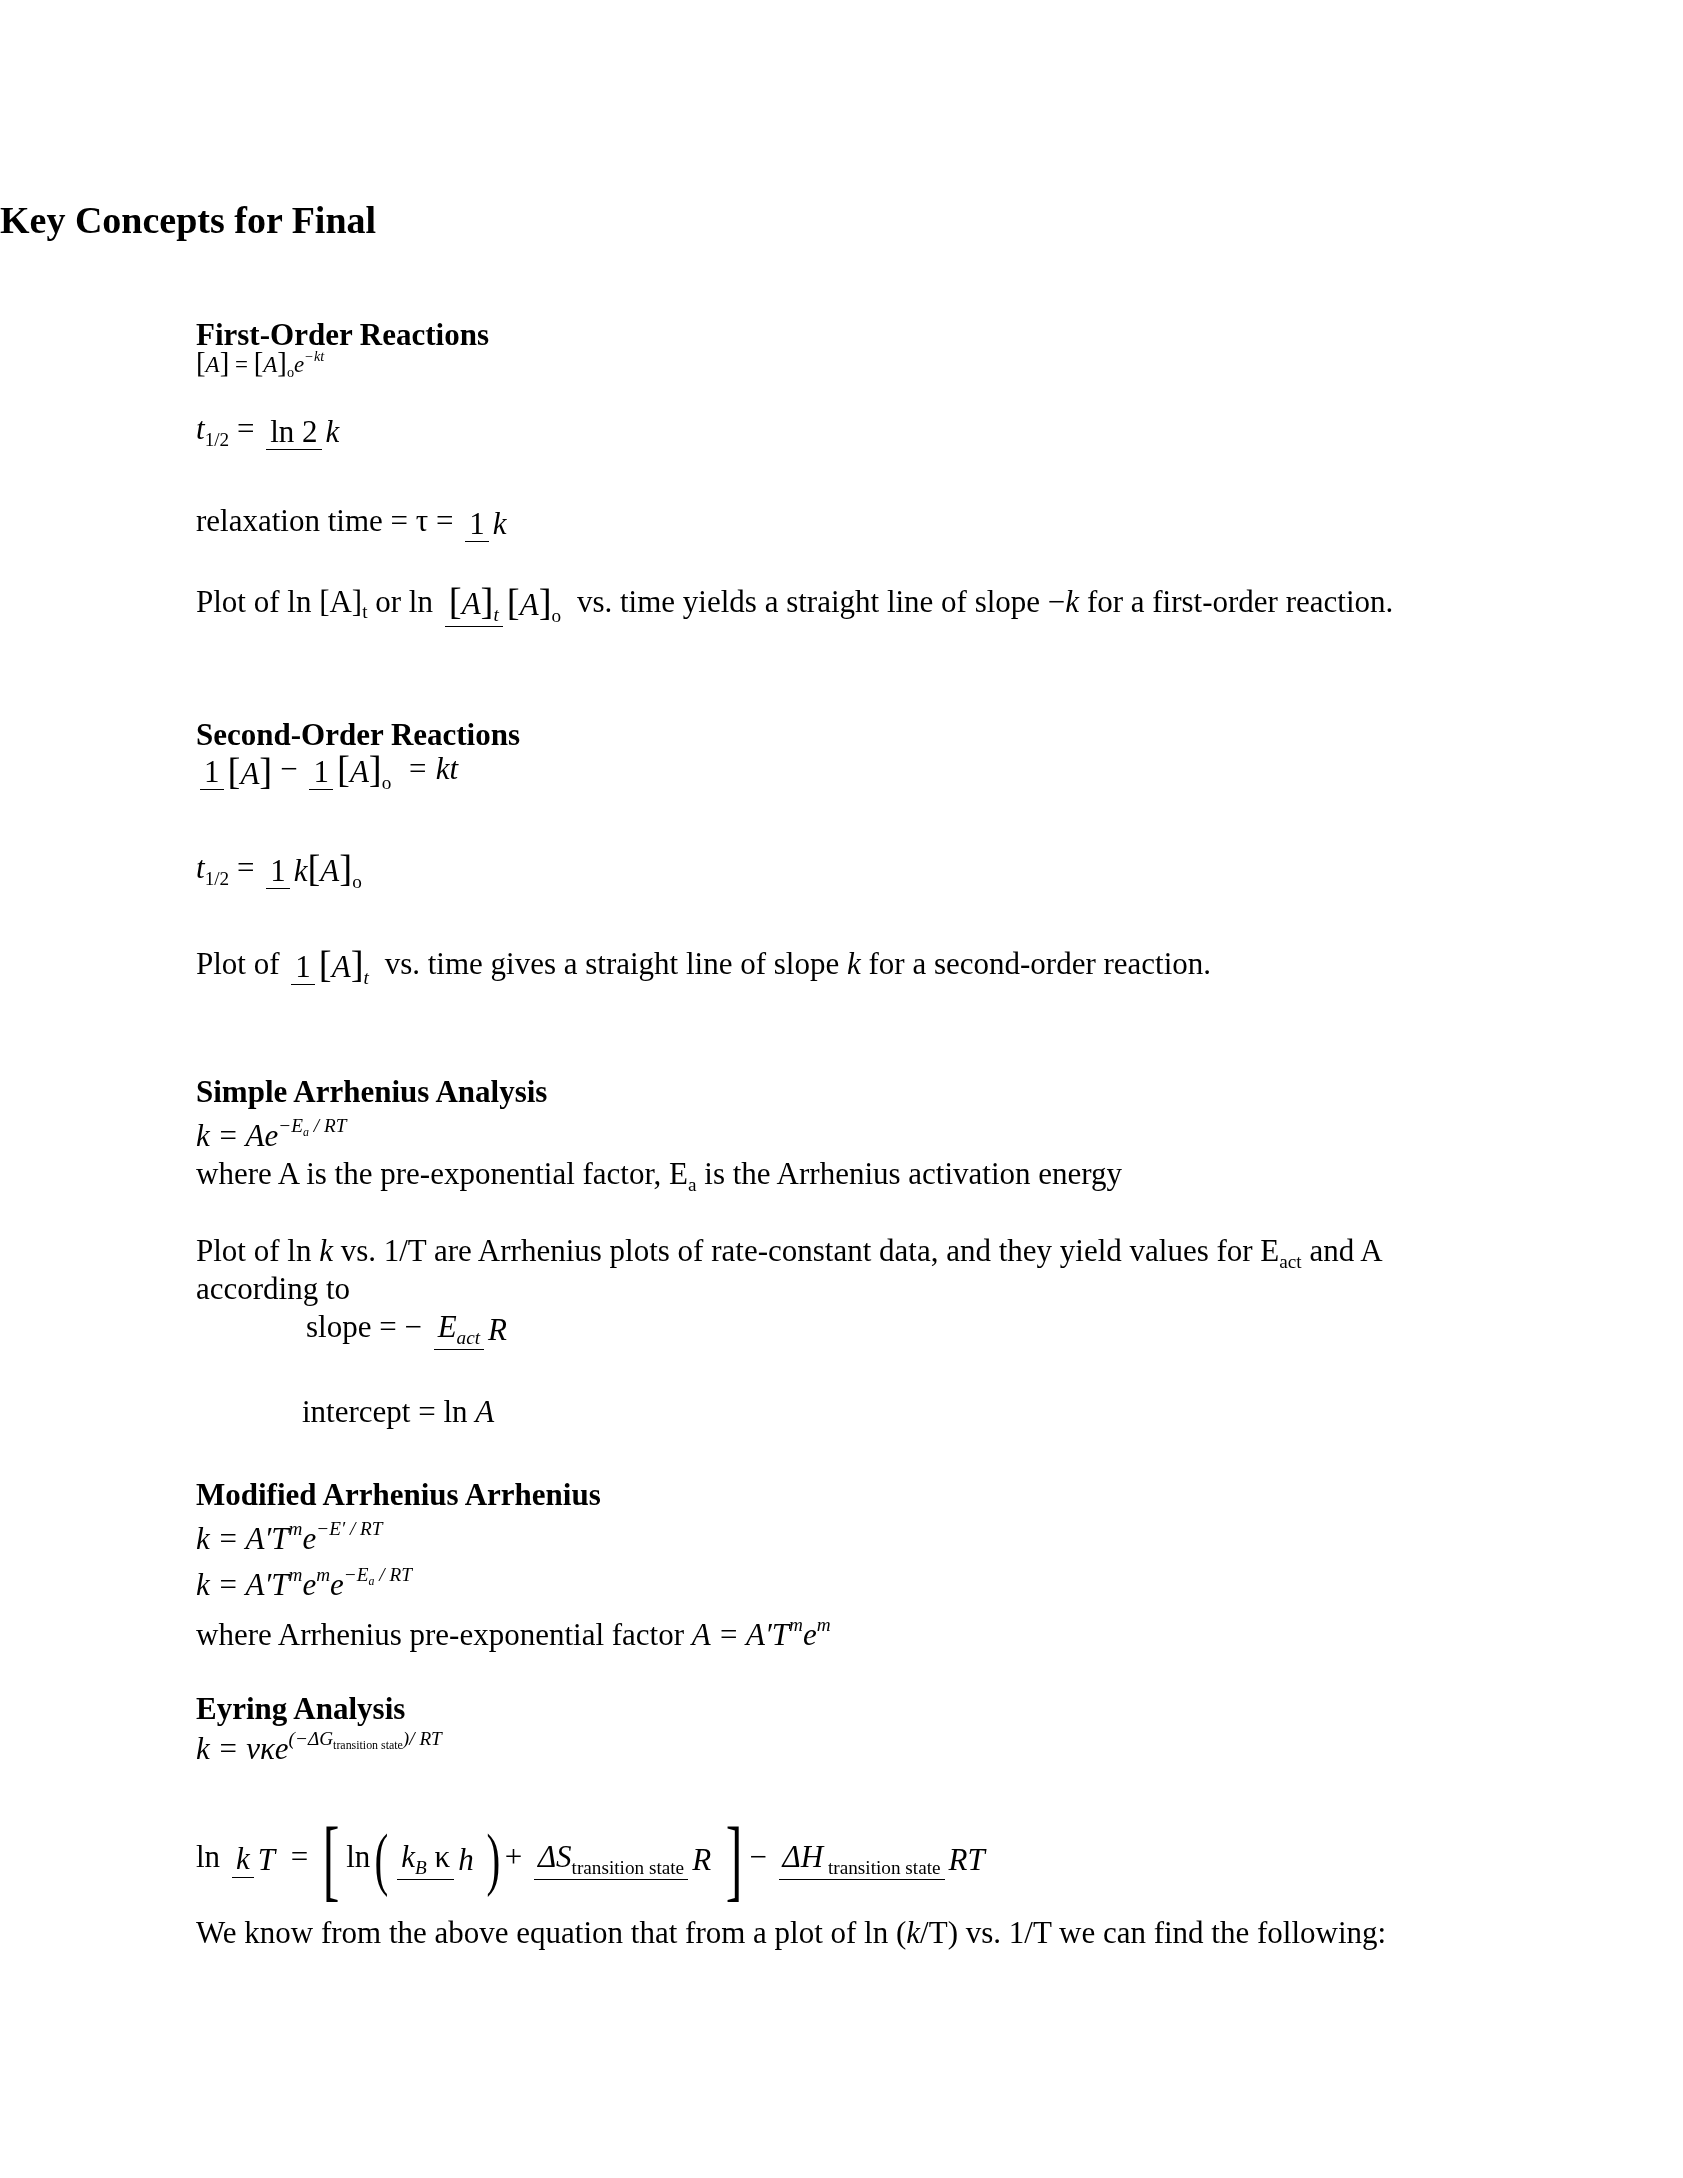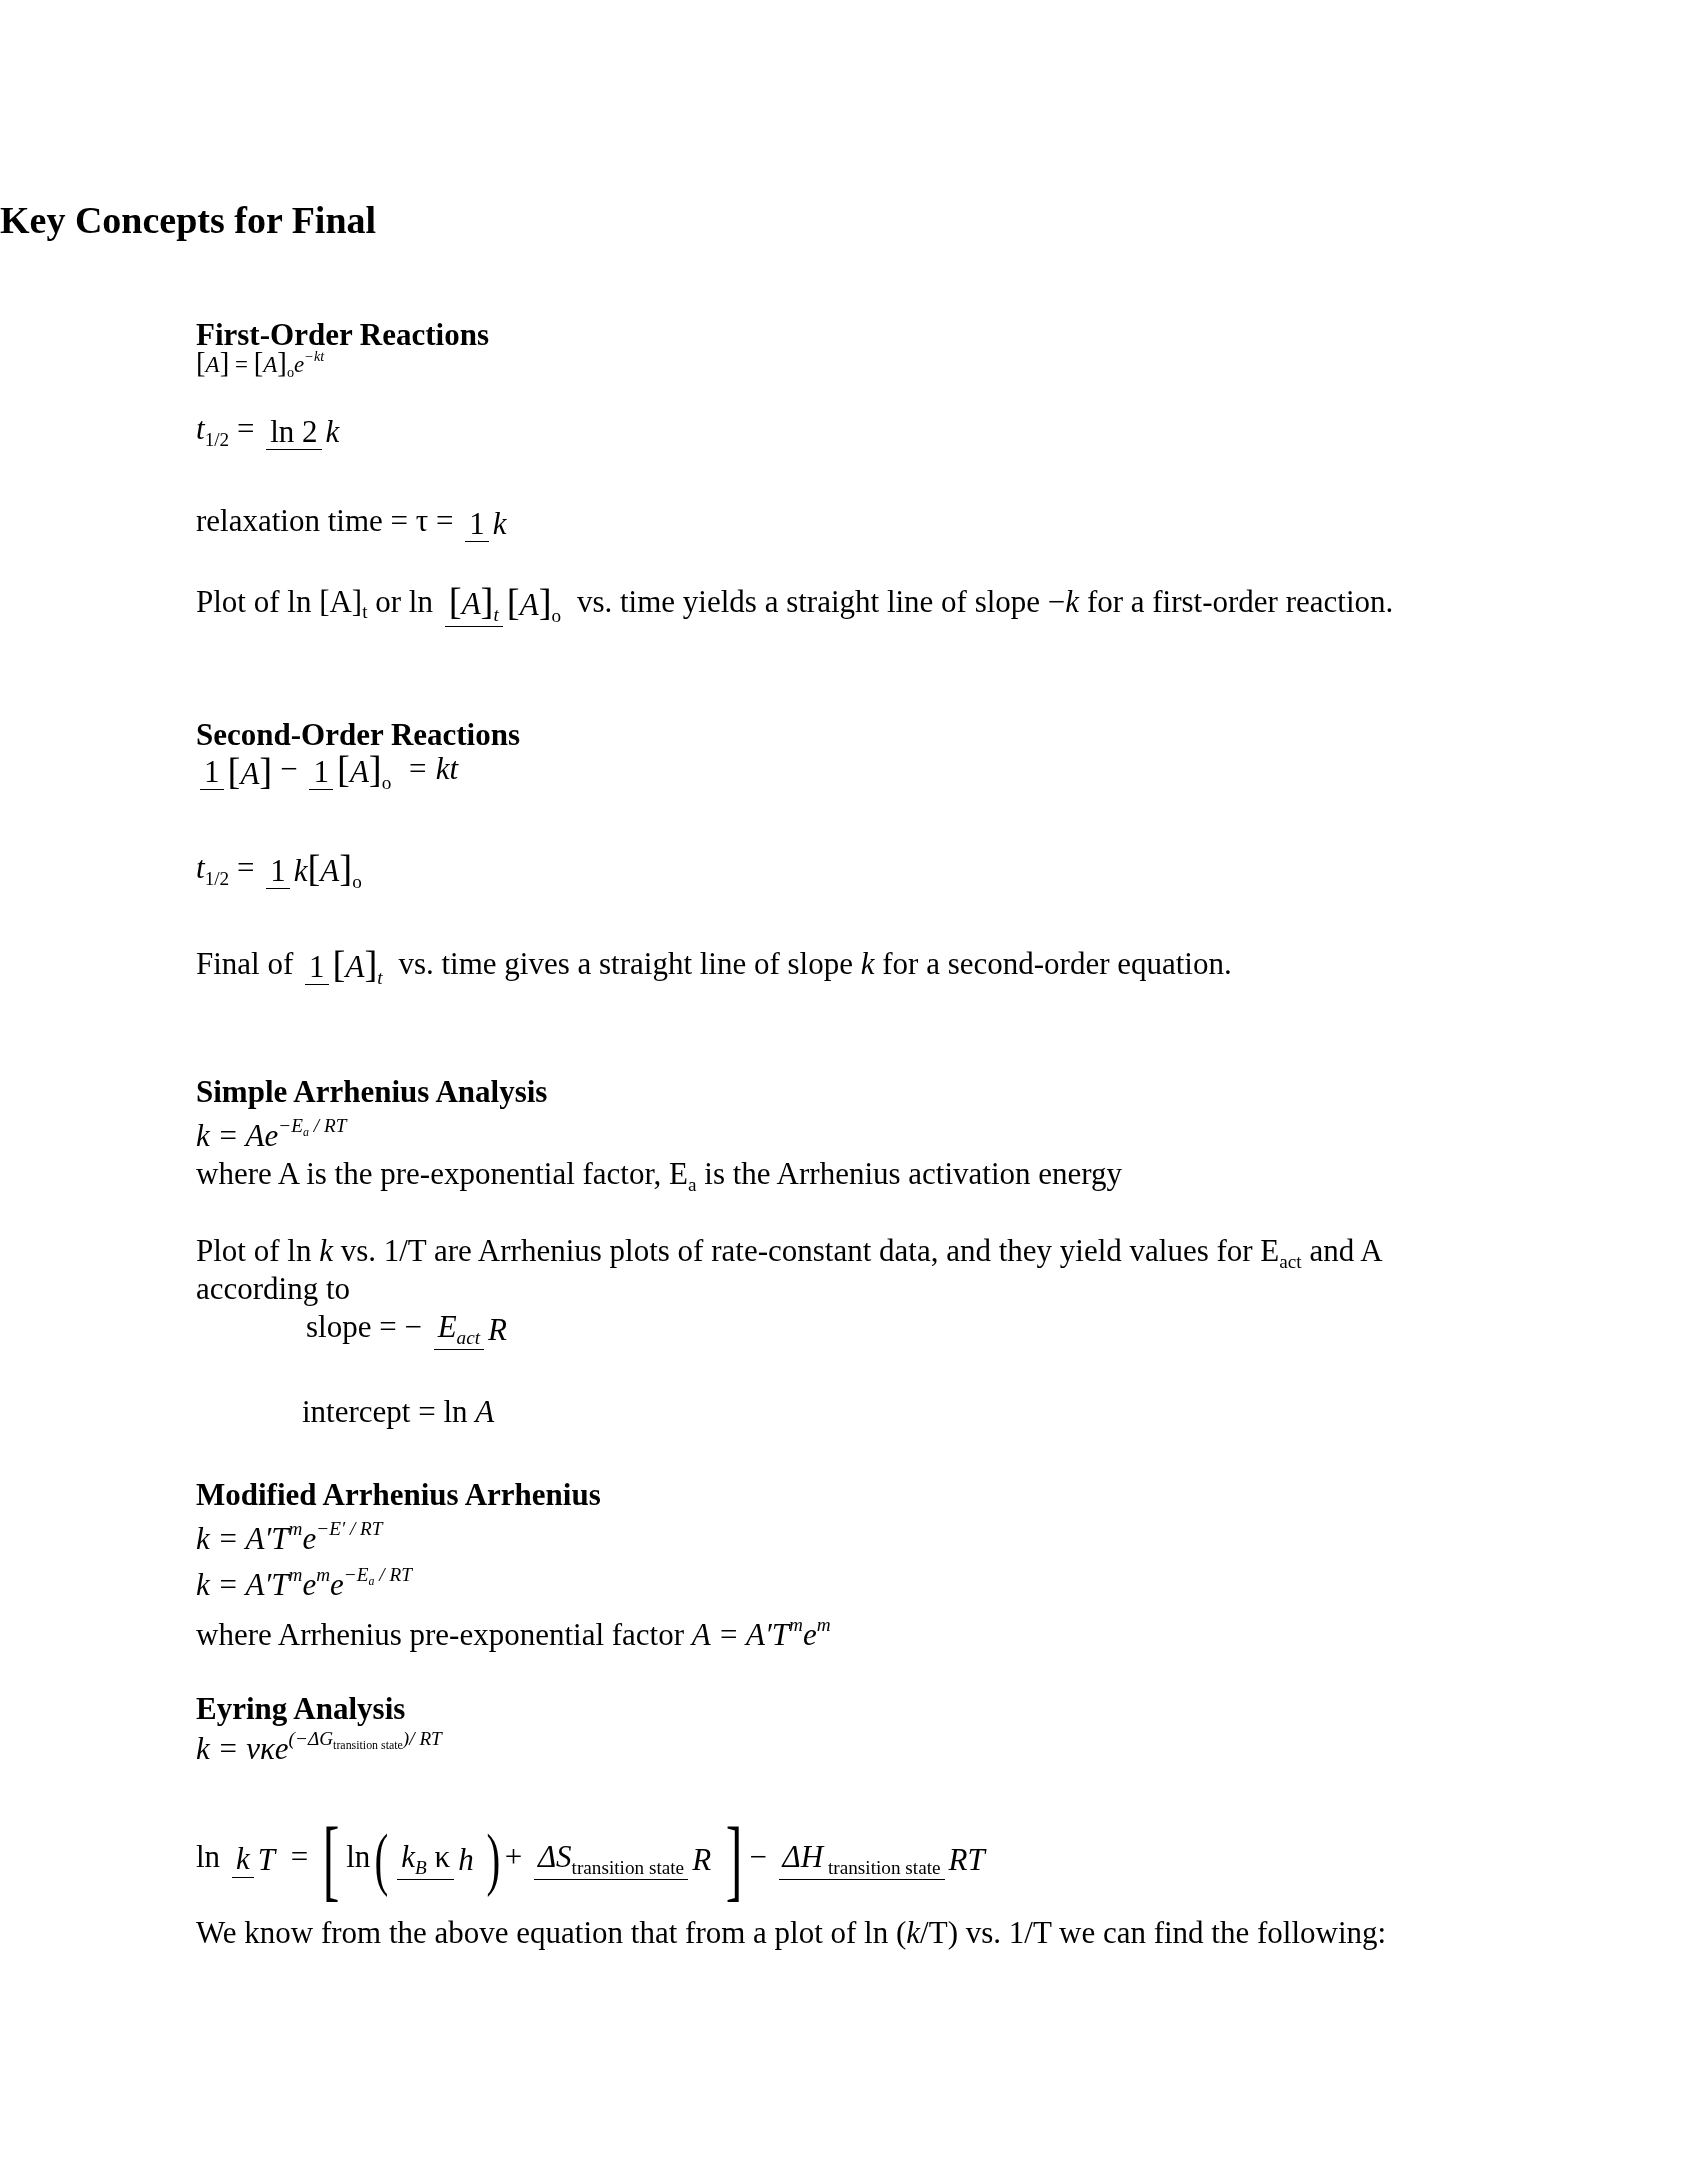--- a/index.html
+++ b/index.html
@@ -72,26 +72,26 @@
 
 <div class="abs txt" style="top:849px">
   <i>t</i><sub>1/2</sub> =
   <span class="frac">
       <span class="num">1</span>
       <span><i>k</i><span class="br">[</span><i>A</i><span class="br">]</span><sub>o</sub></span>
     </span>
 </div>
 
 <div class="abs txt" style="top:945px">
-  <span>Final of</span>
+  <span>Plot of</span>
   <span class="frac">
       <span class="num">1</span>
       <span><span class="br">[</span><i>A</i><span class="br">]</span><sub><i>t</i></sub></span>
     </span>
-  <span> vs. time gives a straight line of slope </span><i>k</i><span> for a second-order equation.</span>
+  <span> vs. time gives a straight line of slope </span><i>k</i><span> for a second-order reaction.</span>
 </div>
 
 <div class="abs h" style="top:1074px">Simple Arrhenius Analysis</div>
 
 <div class="abs txt" style="top:1115px">
   <i>k = Ae</i><sup><i>−E</i><sub><i>a</i></sub><i> / RT</i></sup>
 </div>
 
 <div class="abs txt" style="top:1156px">
   <span>where A is the pre-exponential factor, E</span><sub>a</sub><span> is the Arrhenius activation energy</span>

